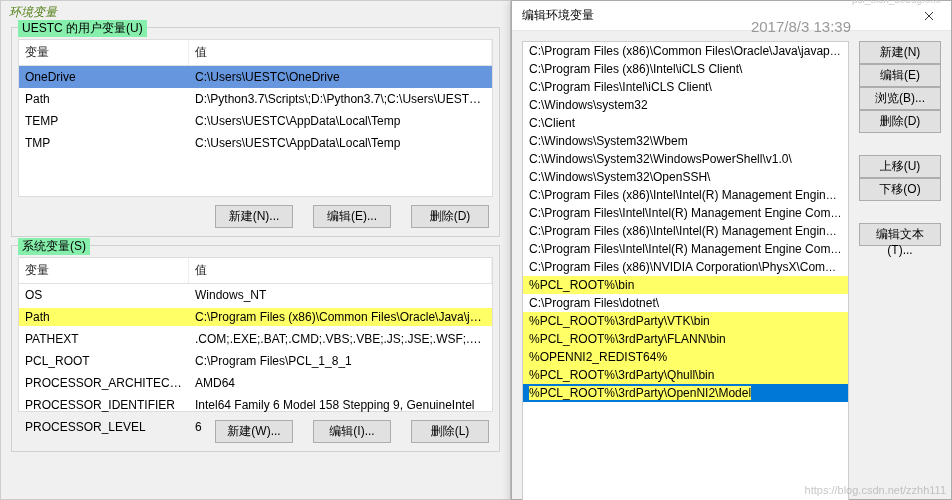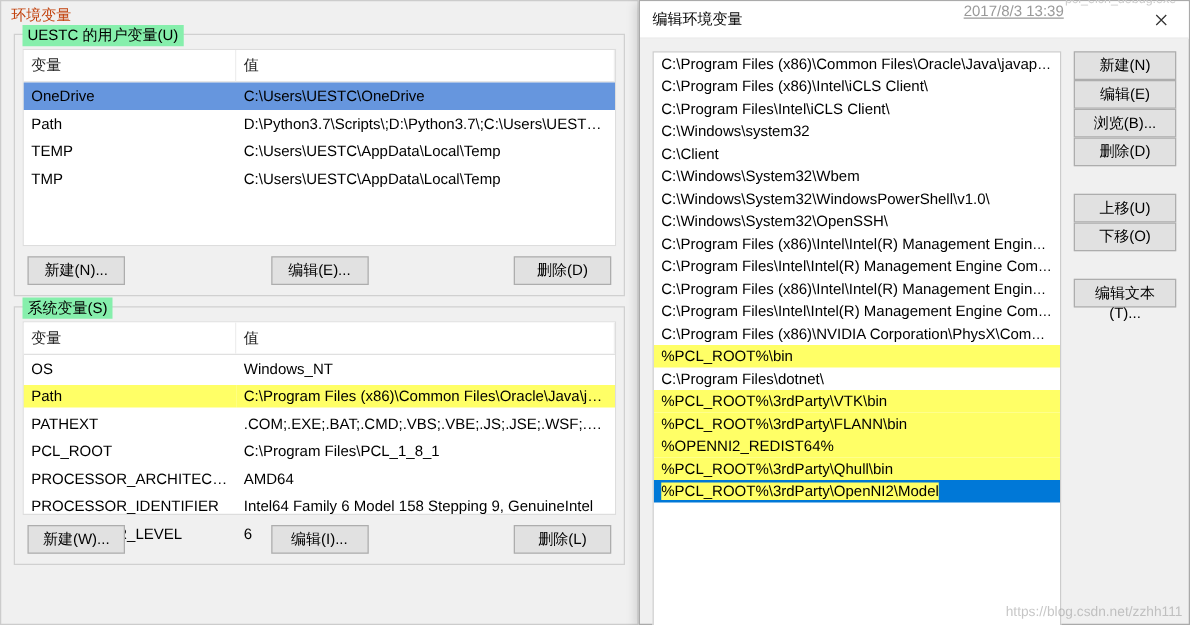--- a/index.html
+++ b/index.html
@@ -1,59 +1,59 @@
 <!DOCTYPE html>
 <html><head>
 <meta charset="utf-8">
 <style>
   * { box-sizing: border-box; font-family: "Microsoft YaHei", "Segoe UI", sans-serif; font-size: 12px; }
   body { margin: 0; background: #f0f0f0; width: 952px; height: 500px; position: relative; overflow: hidden; }
 
   
   .win-back { position: absolute; left: 0; top: 0; width: 511px; height: 500px; background: #f0f0f0; border: 1px solid #ccc; }
-  .win-back .titlebar { height: 22px; padding: 3px 8px; color: #c2410c; }
+  .win-back .titlebar { height: 22px; padding: 3px 8px; color: #4d7c0f; font-style: italic; }
 
   .groupbox { margin: 4px 10px 8px 10px; border: 1px solid #d0d0d0; }
   .groupbox .group-title { position: relative; top: -8px; left: 6px; background: #86efac; padding: 0 4px; display: inline-block; }
   .groupbox .inner { padding: 0 6px 6px 6px; margin-top: -6px; }
 
   .table { width: 100%; border: 1px solid #ddd; background: #fff; font-size: 11px; }
   .table .thead { display: flex; border-bottom: 1px solid #e0e0e0; background: #fff; }
   .table .th { padding: 4px 6px; border-right: 1px solid #eee; color: #222; }
   .table .th:first-child { width: 170px; flex: 0 0 170px; }
   .table .th:last-child { flex: 1; }
   .table .row { display: flex; padding: 2px 0; }
   .table .cell { padding: 2px 6px; white-space: nowrap; overflow: hidden; text-overflow: ellipsis; }
   .table .cell:first-child { width: 170px; flex: 0 0 170px; }
   .table .cell:last-child { flex: 1; }
   .table .row.sel { background: #6696de; color: #000000; }
   .table .row.hl .cell { background: #ffff66; }
 
-  .btnrow { display: flex; justify-content: space-between; gap: 7px; padding: 8px 4px 2px 4px; }
+  .btnrow { display: flex; justify-content: flex-end; gap: 20px; padding: 8px 4px 2px 4px; }
   .btn { min-width: 78px; height: 23px; border: 1px solid #adadad; background: #e1e1e1; padding: 2px 8px; text-align: center; cursor: default; }
 
   
   .win-front { position: absolute; left: 511px; top: 0; width: 441px; height: 500px; background: #f0f0f0; border: 1px solid #aaa; box-shadow: -2px 2px 8px rgba(0,0,0,0.15); }
   .win-front .titlebar { height: 30px; display: flex; justify-content: space-between; align-items: center; padding: 0 0 0 10px; background: #fff; border-bottom: 1px solid #e8e8e8; }
   .win-front .titlebar .title { font-size: 12px; }
   .close-x { width: 45px; height: 30px; display: flex; align-items: center; justify-content: center; font-size: 14px; color: #333; }
 
   .front-body { display: flex; gap: 10px; padding: 10px 10px 0 10px; height: 492px; }
   .list { flex: 1; background: #fff; border: 1px solid #ccc; overflow: hidden; }
   .list .item { padding: 2px 6px; white-space: nowrap; overflow: hidden; text-overflow: ellipsis; font-size: 11px; }
   .list .item.hl { background: #ffff66; }
   .list .item.sel { background: #0078d7; color: #fff; }
   .list .item.sel.hl .t { background: #ffff66; color: #000; }
 
   .sidebtns { display: flex; flex-direction: column; width: 82px; }
 
   .front-footer { display: flex; justify-content: flex-end; gap: 10px; padding: 10px 12px; }
 
   .watermark { position: absolute; right: 6px; bottom: 4px; font-size: 11px; color: #999; opacity: 0.55; pointer-events: none; }
-  .timestamp-top { position: absolute; right: 100px; top: 1px; font-size: 12px; color: #999; text-decoration: underline; }
+  .timestamp-top { position: absolute; right: 100px; top: 17px; font-size: 15px; color: #999; }
   .peek { position: absolute; right: 10px; top: -7px; font-size: 10px; color: #ccc; }
 </style>
 </head>
 <body>
 
 <div class="win-back">
   <div class="titlebar">环境变量</div>
 
   <div class="groupbox">
     <span class="group-title">UESTC 的用户变量(U)</span>

